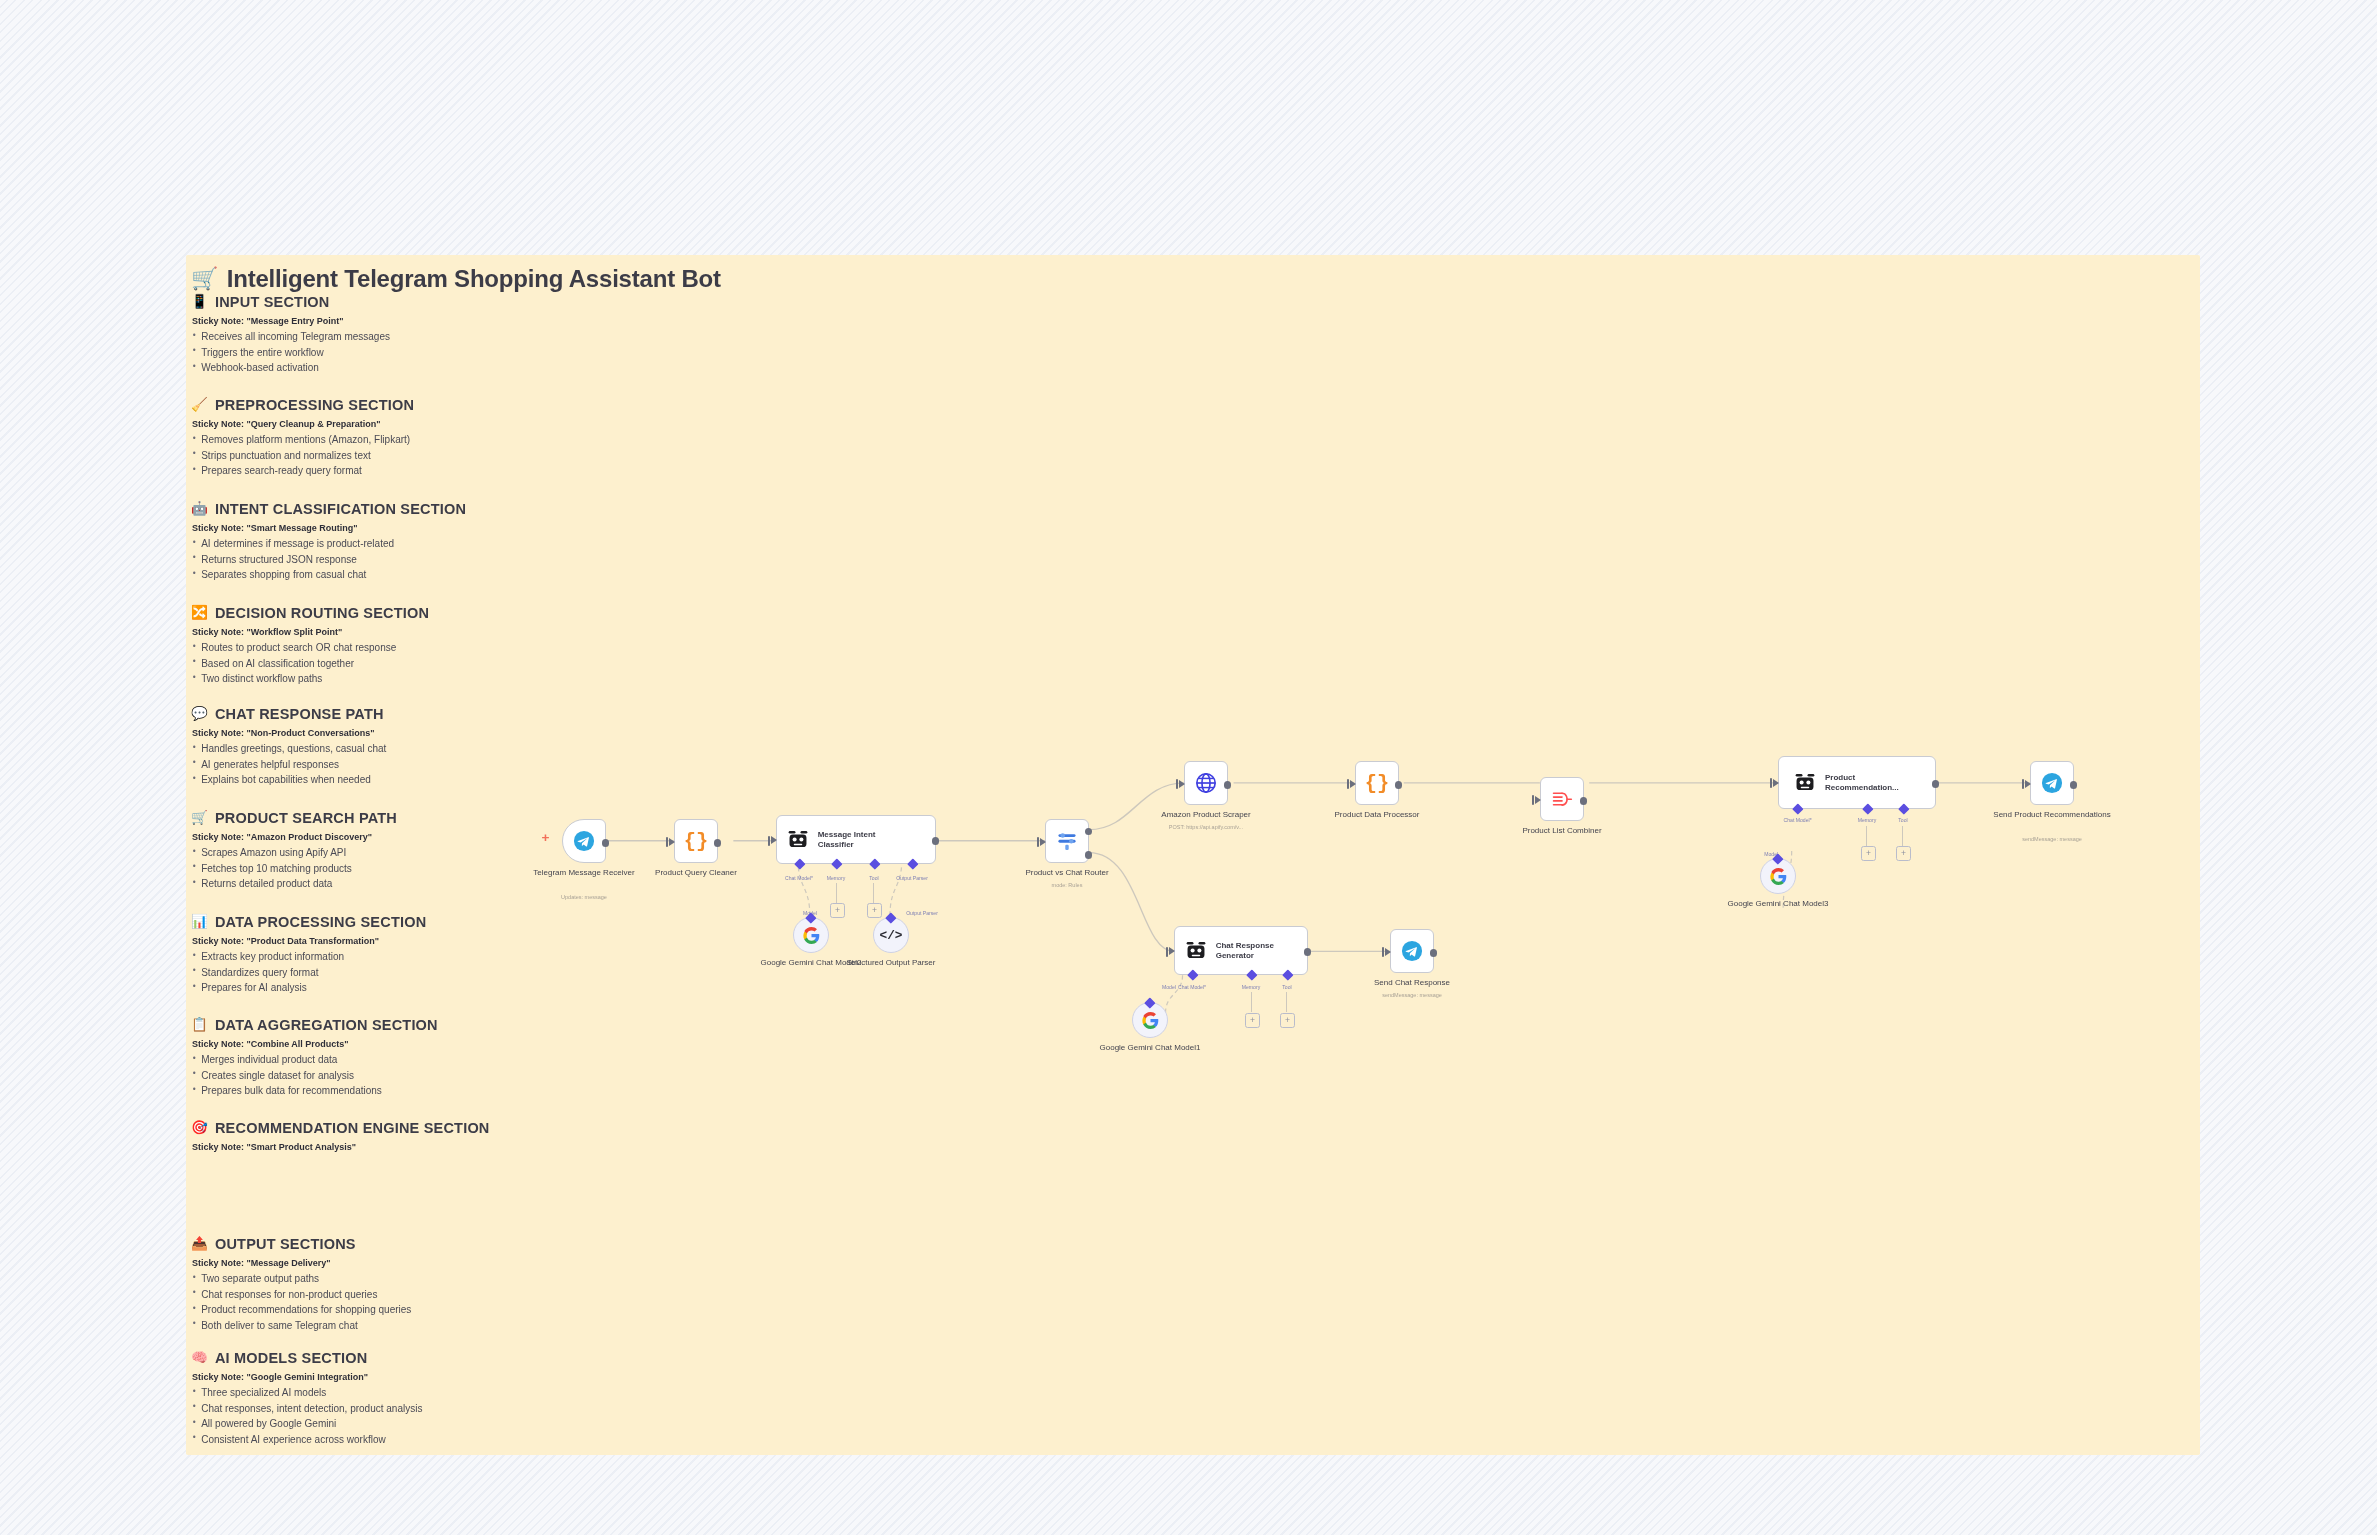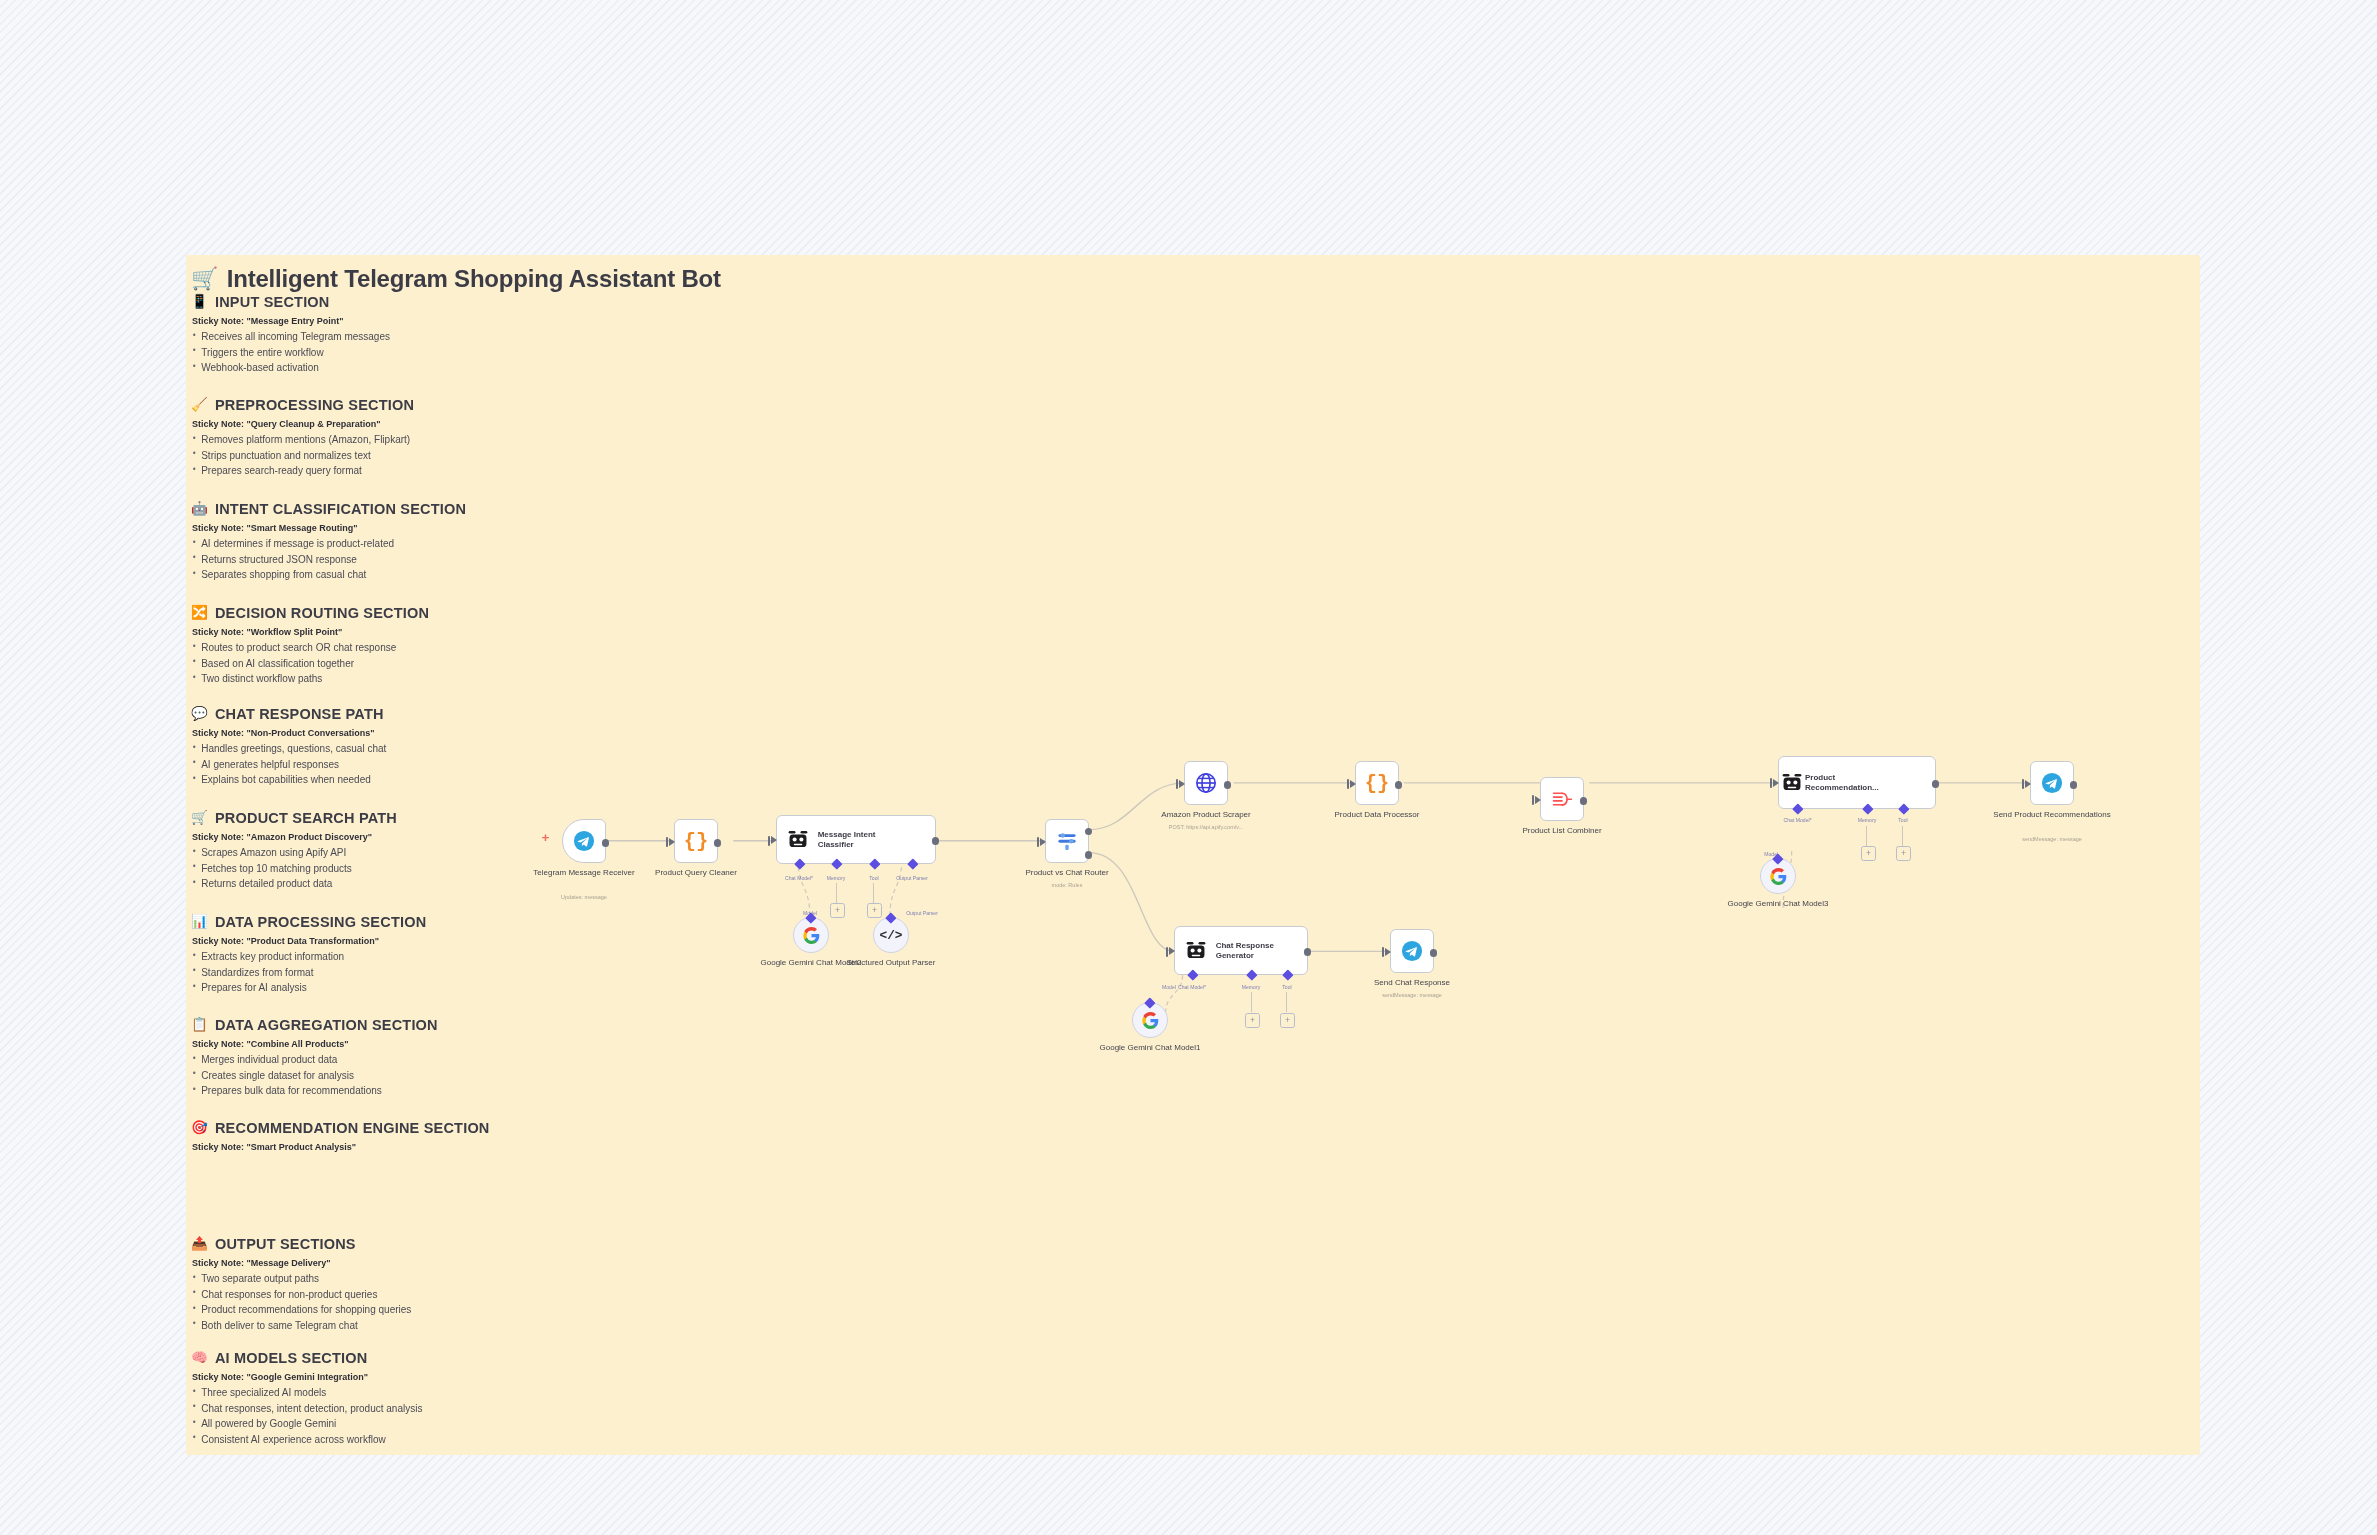--- a/index.html
+++ b/index.html
@@ -191,21 +191,21 @@
   </div>
 
   <div class="sec" style="top:914px">
     <div class="sec-head">
       <span class="emoji">📊</span>
       <span>DATA PROCESSING SECTION</span>
     </div>
     <div class="sec-note">Sticky Note: "Product Data Transformation"</div>
     <ul class="sec-list">
       <li>Extracts key product information</li>
-      <li>Standardizes from format</li>
+      <li>Standardizes query format</li>
       <li>Prepares for AI analysis</li>
     </ul>
   </div>
 
   <div class="sec" style="top:1017px">
     <div class="sec-head">
       <span class="emoji">📋</span>
       <span>DATA AGGREGATION SECTION</span>
     </div>
     <div class="sec-note">Sticky Note: "Combine All Products"</div>
@@ -411,21 +411,21 @@
         </g>
       </svg>
       <div class="inport" style="left:-6px;top:18px"></div>
       <div class="inbar" style="left:-9.4px;top:17px"></div>
       <div class="port" style="right:-4.3px;top:19px"></div>
     </div>
     <div class="nlabel" style="top:49px;width:153px">Product List Combiner</div>
   </div>
 
   <div class="node" style="left:1778px;top:756px">
-    <div class="nbox" style="width:158px;height:53px;justify-content:flex-start;padding-left:2px;gap:2px">
+    <div class="nbox" style="width:158px;height:53px;justify-content:flex-start;padding-left:15px;gap:9px">
       <svg width="22" height="19" viewBox="0 0 26 22">
         <rect x="2" y="1" width="8" height="3" rx="1.5" fill="#1d1d20"></rect>
         <rect x="16" y="1" width="8" height="3" rx="1.5" fill="#1d1d20"></rect>
         <rect x="3" y="5" width="20" height="15" rx="4" fill="#1d1d20"></rect>
         <circle cx="9" cy="11" r="2.4" fill="#fff"></circle>
         <circle cx="17" cy="11" r="2.4" fill="#fff"></circle>
         <rect x="8" y="16" width="10" height="1.8" rx="0.9" fill="#fff"></rect>
       </svg>
       <span class="ntext">Product
 Recommendation...</span>

